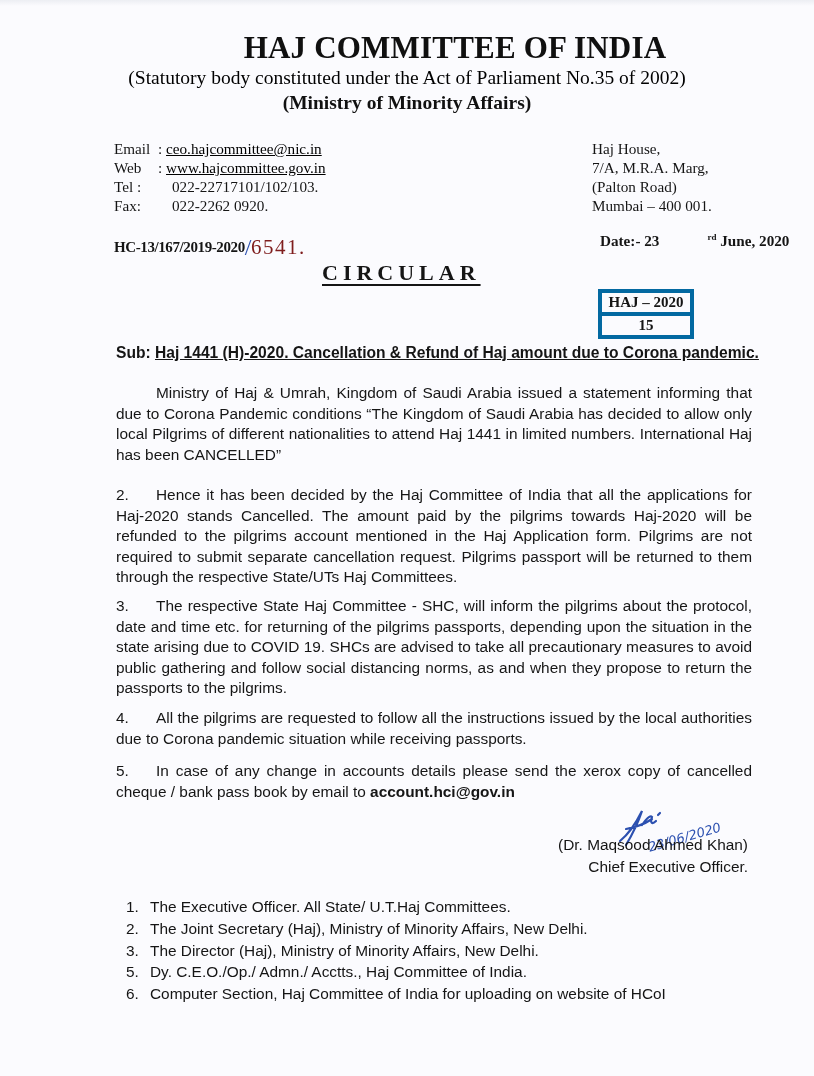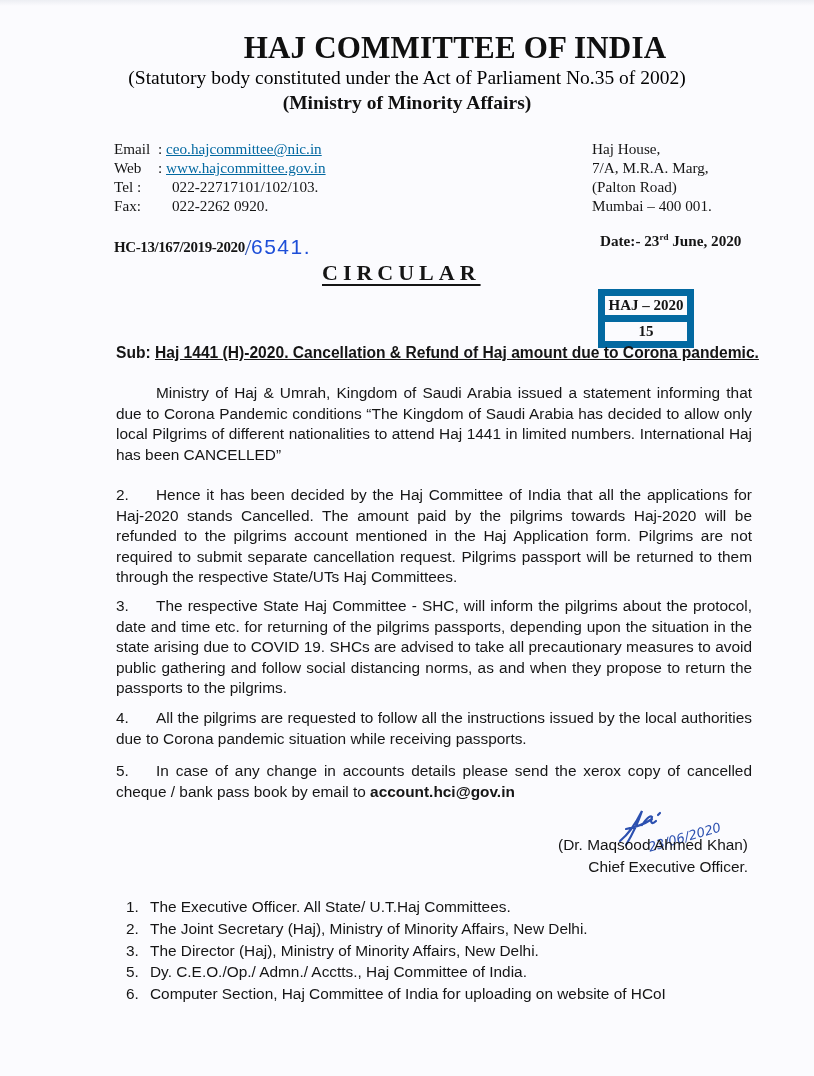--- a/index.html
+++ b/index.html
@@ -27,44 +27,44 @@
     }
     .ministry {
       left: 0; width: 814px; top: 92px; text-align: center;
       font-size: 19.5px; font-weight: bold; color: #111;
     }
 
     .contact { left: 114px; top: 139px; font-size: 15.2px; line-height: 19px; }
     .contact .row { white-space: nowrap; }
     .contact .lbl { display: inline-block; width: 44px; }
     .contact .sep { display: inline-block; width: 14px; }
-    .contact a { color: #0369a1; text-decoration: underline; }
+    .contact a { color: #000000; text-decoration: underline; }
 
     .address { left: 592px; top: 139px; font-size: 15.2px; line-height: 19px; }
 
     .refno { left: 114px; top: 231px; font-size: 15px; font-weight: bold; letter-spacing: -0.4px; }
     .refhand {
-      font-family: Liberation Sans, sans-serif; font-weight: normal; color: #1d4ed8;
+      font-family: Liberation Serif, serif; font-weight: normal; color: #7f1d1d;
       font-size: 21px; letter-spacing: 1.5px; position: relative; top: 2px;
     }
     .refslash { color: #2c50b0; font-weight: normal; font-size: 24px; position: relative; top: 3px; }
     .date { left: 600px; top: 232px; font-size: 15.2px; font-weight: bold; }
-    .date sup { font-size: 9px; }
+    .date sup { font-size: 9px; margin-left: 48px; }
 
     .circular {
       left: 322px; top: 260px; font-size: 22px; font-weight: bold;
       letter-spacing: 5px; text-decoration: underline; text-decoration-thickness: 2px;
       text-underline-offset: 4px;
     }
 
     .hajbox {
       left: 598px; top: 289px; width: 96px; border: 1px solid #222;
       border-collapse: collapse; font-size: 15px; font-weight: bold;
     }
-    .hajbox td { border: 7px solid #0369a1; text-align: center; height: 19px; padding: 0; }
+    .hajbox td { border: 4px solid #0369a1; text-align: center; height: 19px; padding: 0; }
 
     .subject {
       left: 116px; top: 344px; font-size: 15.6px; font-weight: bold; white-space: nowrap;
     }
     .subject .u { text-decoration: underline; }
 
     .para {
       left: 116px; width: 636px; font-size: 15.4px; line-height: 20.5px;
       text-align: justify; color: #161616;
     }

